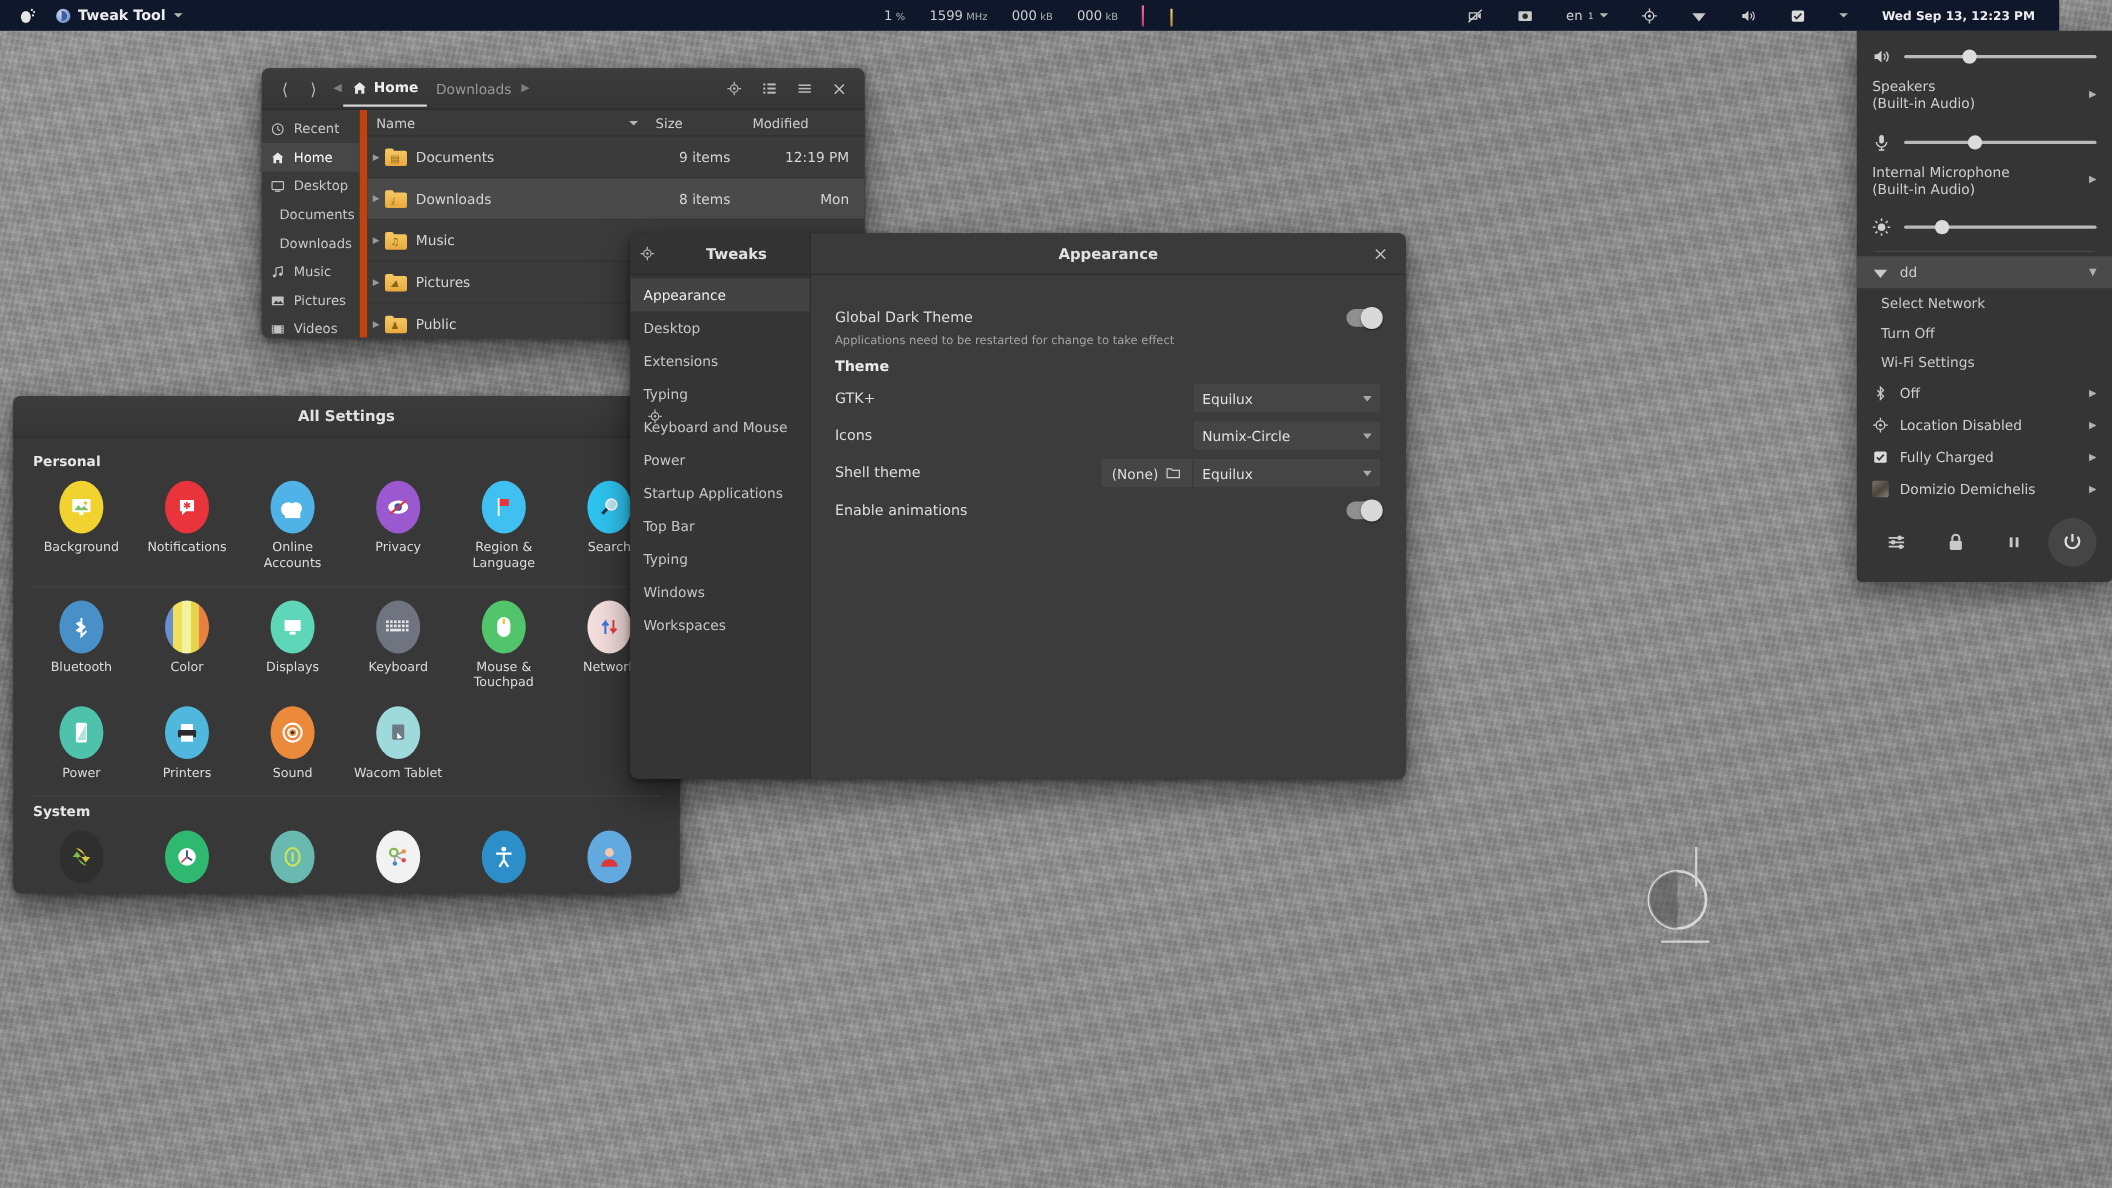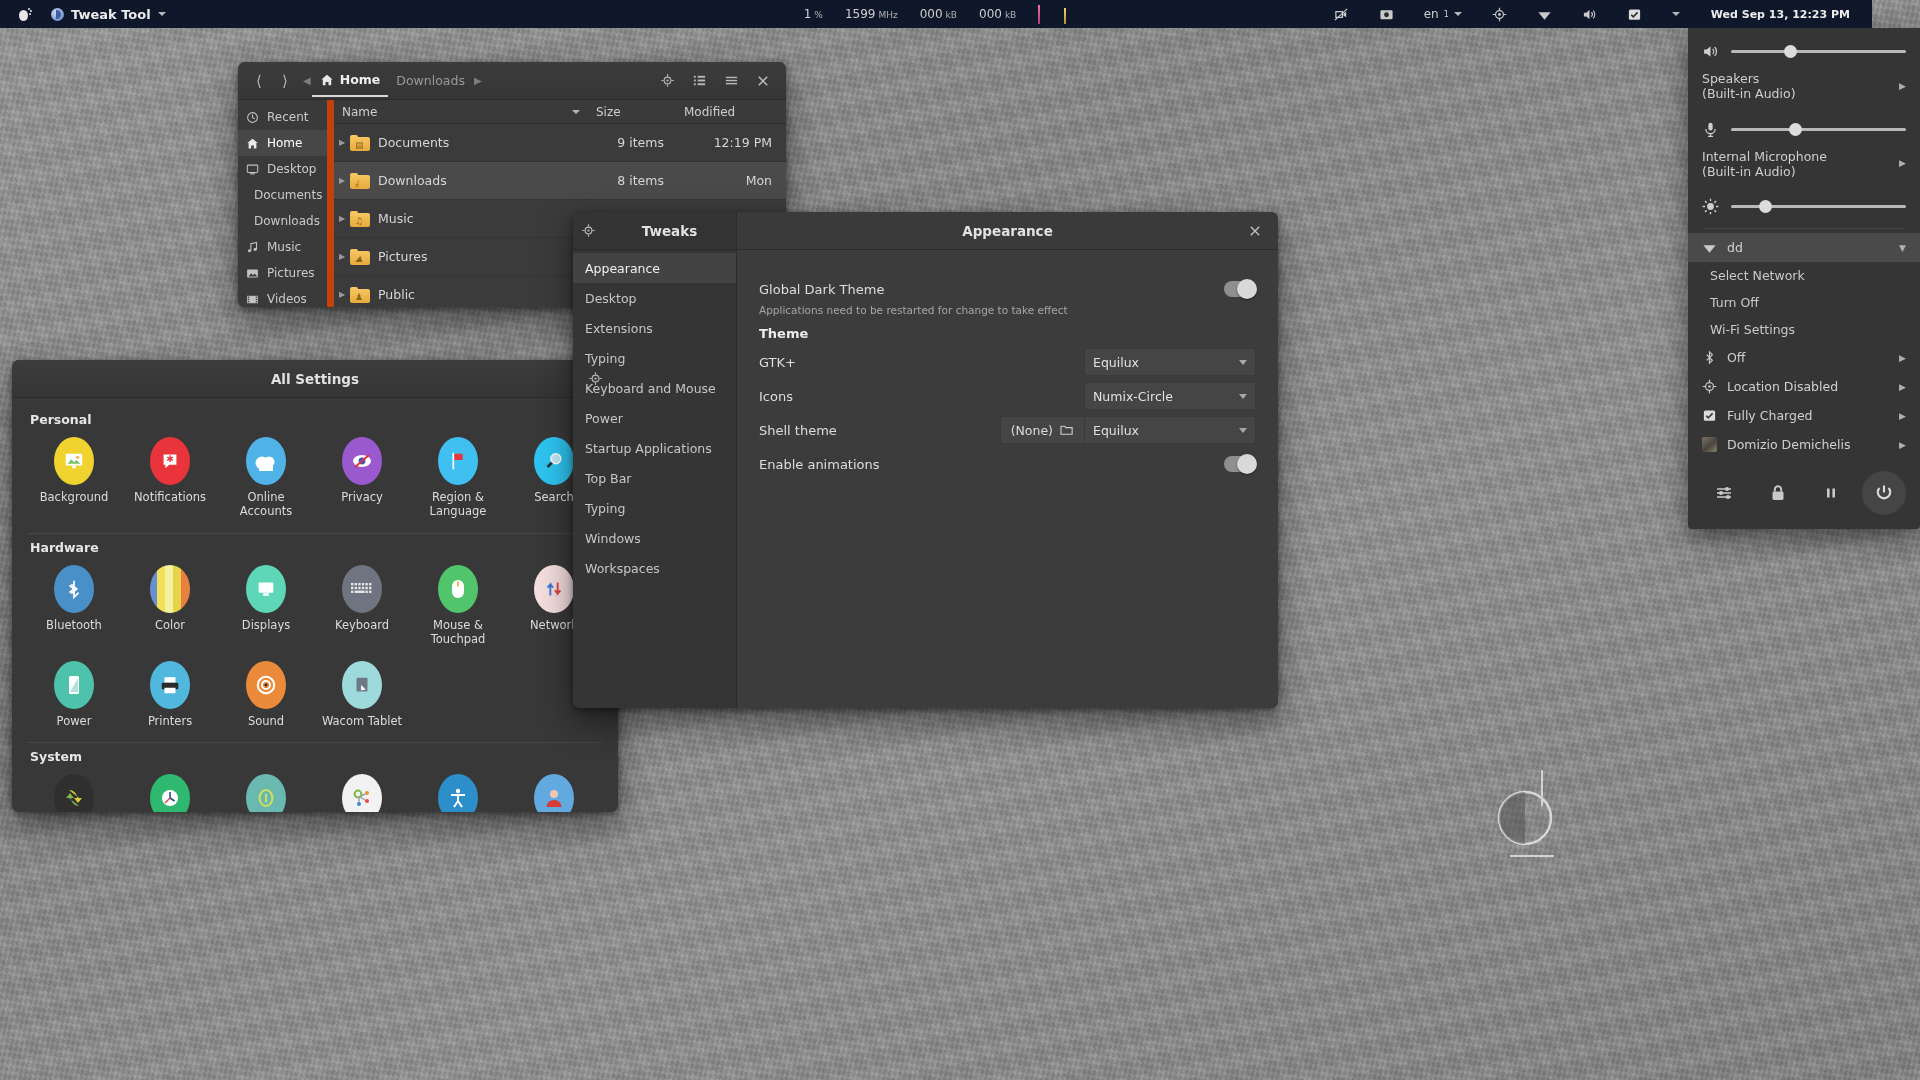--- a/index.html
+++ b/index.html
@@ -508,21 +508,20 @@
               <circle cx="14" cy="9.5" r="5.4" fill="#bfe9f7" stroke="#fff" stroke-width="1.6"></circle>
               <path d="M9.6 13.8L5 18.6" stroke="#23303a" stroke-width="3"></path>
             </svg>
         </div>
         <div class="lbl">Search</div>
       </div>
     </div>
 
     <div class="divider"></div>
 
-    <div class="sec-t">Hardware</div>
     <div class="grid">
       <div class="tile">
         <div class="ico" style="background:#4a90c8">
           <svg width="20" height="22" viewBox="0 0 20 24">
               <path d="M7 7l6 5-6 5M10 3v18l5-5M10 12L5 8M10 12l-5 4" stroke="#fff" stroke-width="1.9" fill="none"></path>
             </svg>
         </div>
         <div class="lbl">Bluetooth</div>
       </div>
       <div class="tile">

